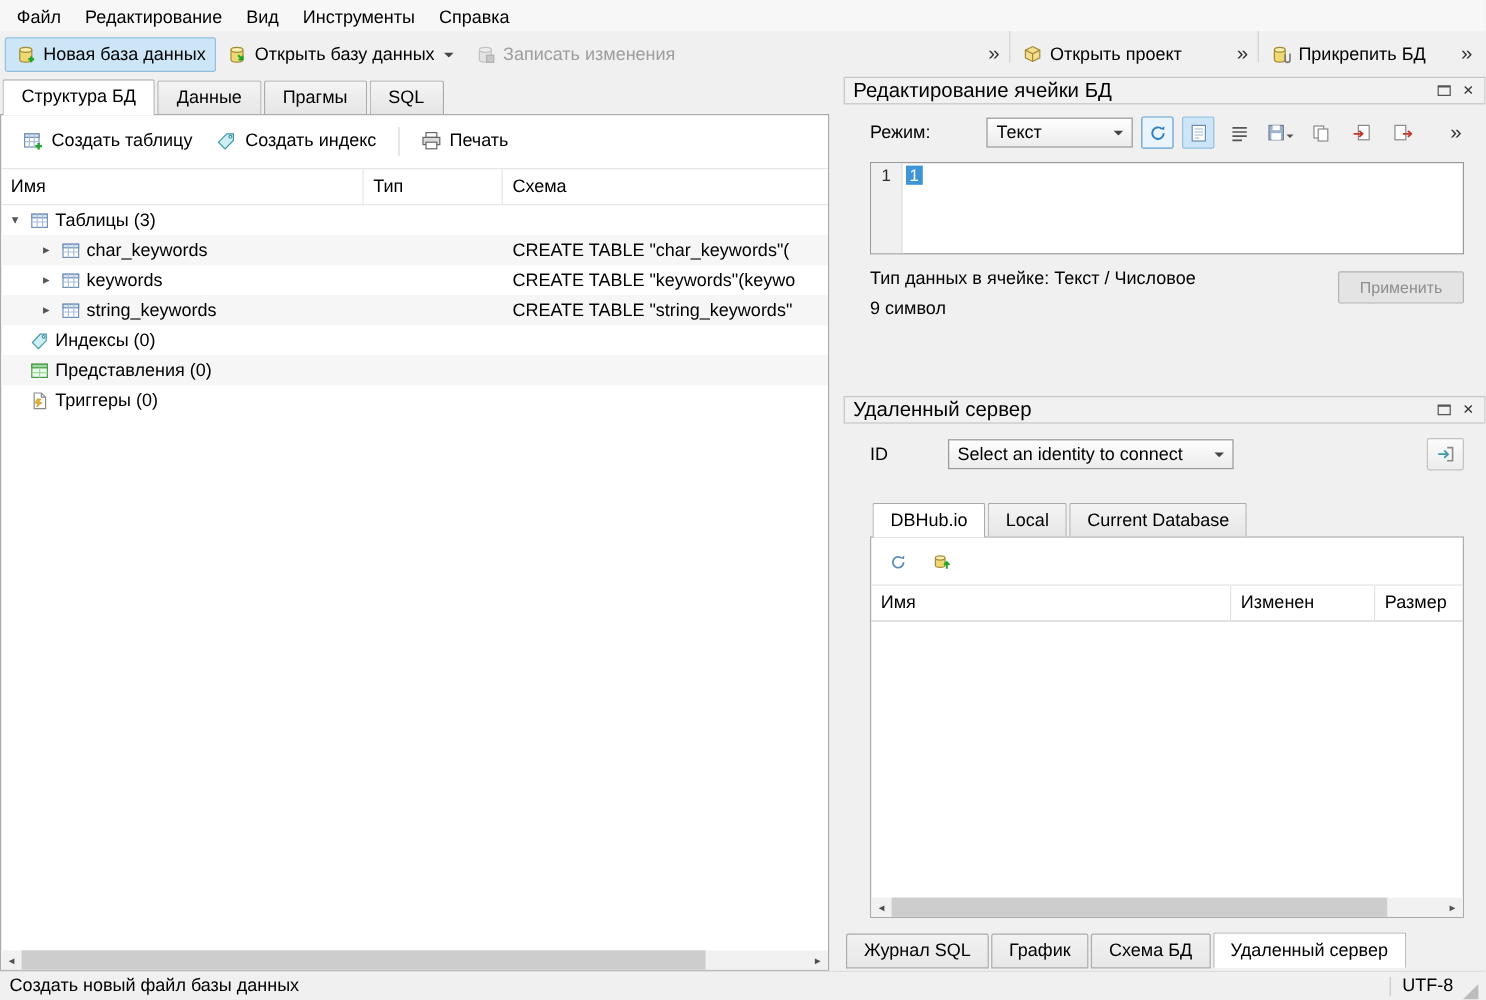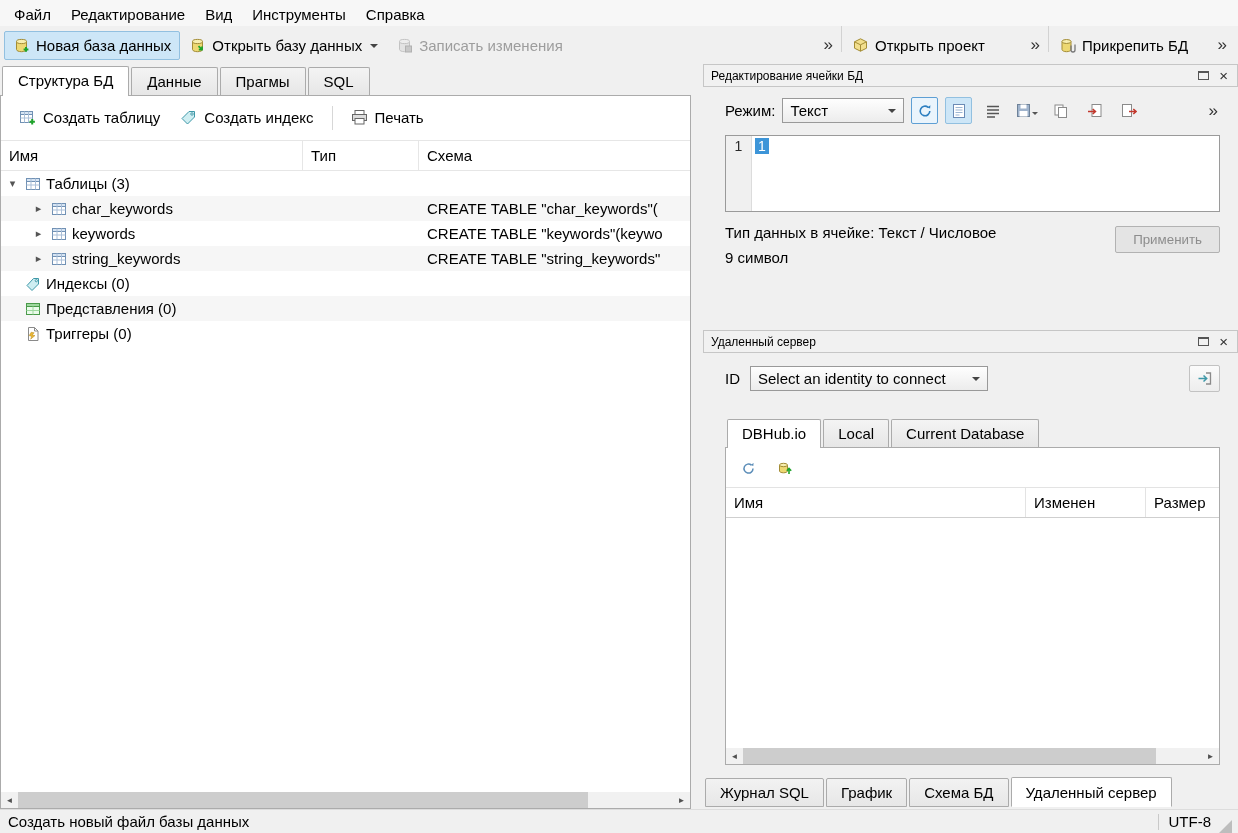--- a/index.html
+++ b/index.html
@@ -55,27 +55,27 @@
   .sbtn { width:17px; height:16px; display:flex; align-items:center; justify-content:center; font-size:8px; color:#505050; cursor:default; flex:none; }
   .sthumb { height:16px; background:#cdcdcd; border-radius:0; }
   .strack { flex:1; height:16px; position:relative; }
 
   
   .splitter { width:12px; flex:none; cursor:col-resize; }
 
   
   .right-pane { flex:1; display:flex; flex-direction:column; min-width:0; min-height:0; }
   .dock-title { height:23px; background:#f1f1f1; border:1px solid #c6c6c6; display:flex; align-items:center; padding:0 7px; gap:8px; flex:none; }
-  .dock-title .t { flex:1; font-size:12px; white-space:nowrap; overflow:hidden; }
+  .dock-title .t { flex:1; font-size:17px; white-space:nowrap; overflow:hidden; }
   .float-icon { width:11px; height:9px; border:1px solid #555; border-top-width:2px; display:inline-block; cursor:default; }
   .close-x { font-size:15px; color:#333; line-height:1; cursor:default; padding:0 2px; }
 
   .dock1-body { height:243px; flex:none; padding:10px 18px 0 22px; display:flex; flex-direction:column; }
   .mode-row { display:flex; align-items:center; gap:7px; flex:none; }
-  .combo { display:flex; align-items:center; justify-content:space-between; gap:24px; border:1px solid #999; background:linear-gradient(#fefefe,#ececec); padding:3px 7px; cursor:default; white-space:nowrap; }
+  .combo { display:flex; align-items:center; justify-content:space-between; gap:24px; border:1px solid #999; background:linear-gradient(#fefefe,#ececec); padding:3px 7px; cursor:default; white-space:nowrap;margin-left:40px; }
   .mode-combo { width:122px; }
   .icon-btn { width:27px; height:27px; border:1px solid transparent; border-radius:2px; display:flex; align-items:center; justify-content:center; cursor:default; flex:none; }
   .icon-btn.focused { border-color:#5e9fd4; background:#eaf4fc; }
   .icon-btn.toggled { border-color:#92c0e0; background:#cde6f7; }
   .icon-btn .mini-caret { width:0; height:0; border:3px solid transparent; border-top-color:#555; margin:8px 0 0 1px; }
   .cell-overflow { margin-left:auto; color:#333; font-size:17px; padding:0 2px; }
 
   .editor { border:1px solid #9a9a9a; height:77px; display:flex; margin-top:11px; background:#fff; flex:none; }
   .gutter { width:26px; background:#f0f0f0; border-right:1px solid #dcdcdc; text-align:center; padding-top:2px; color:#2a2a2a; flex:none; font-size:14px; }
   .editor-content { padding:2px 3px; font-size:14px; }

